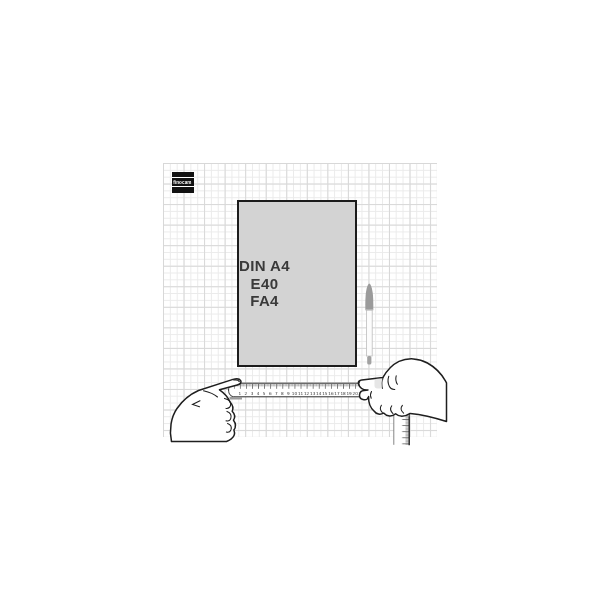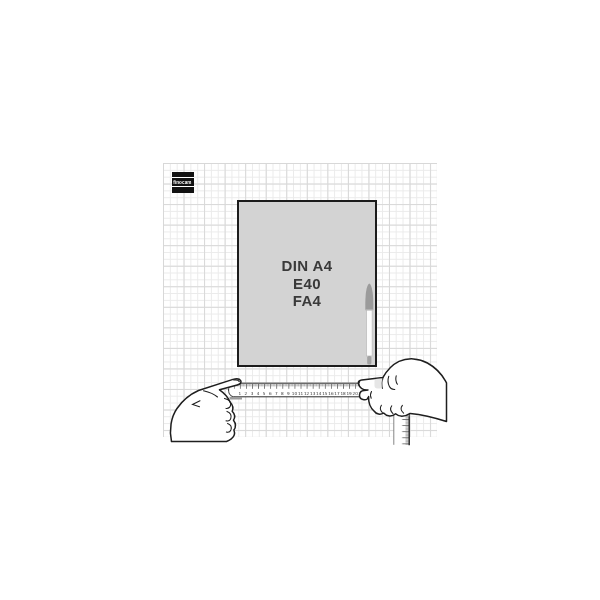--- a/index.html
+++ b/index.html
@@ -30,24 +30,24 @@
   .logo-band{
     width:100%;height:10px;border-top:1px solid #fff;border-bottom:1px solid #fff;
     display:flex;align-items:center;justify-content:center;box-sizing:border-box;
   }
   .logo-text{
     color:#fff;font-weight:bold;font-size:9.2px;letter-spacing:.2px;
     transform:scale(0.5);transform-origin:center;white-space:nowrap;line-height:1;
   }
   
   .paper{
-    position:absolute;left:237px;top:200px;width:140px;height:167px;
+    position:absolute;left:237px;top:200px;width:120px;height:167px;
     box-sizing:border-box;background:var(--paper-fill);
     border:2px solid var(--paper-border);
-    display:flex;align-items:center;justify-content:center;
+    display:flex;align-items:center;justify-content:flex-start;
   }
   .paper-label{
     text-align:center;color:var(--label-text);font-weight:bold;
     font-size:15px;line-height:17.5px;letter-spacing:.4px;
   }
   .overlay{position:absolute;left:0;top:0;width:600px;height:600px;}
   .hand{fill:#ffffff;stroke:var(--ink);stroke-width:1.5;stroke-linejoin:round;stroke-linecap:round;}
   .hand-detail{fill:none;stroke:var(--ink);stroke-width:1.05;stroke-linecap:round;}
   .ruler-body{fill:#ffffff;stroke:#2b2b2b;stroke-width:1;}
   .ruler-num{font-family:"DejaVu Sans",sans-serif;font-size:4.2px;fill:#3a3a3a;text-anchor:middle;}

